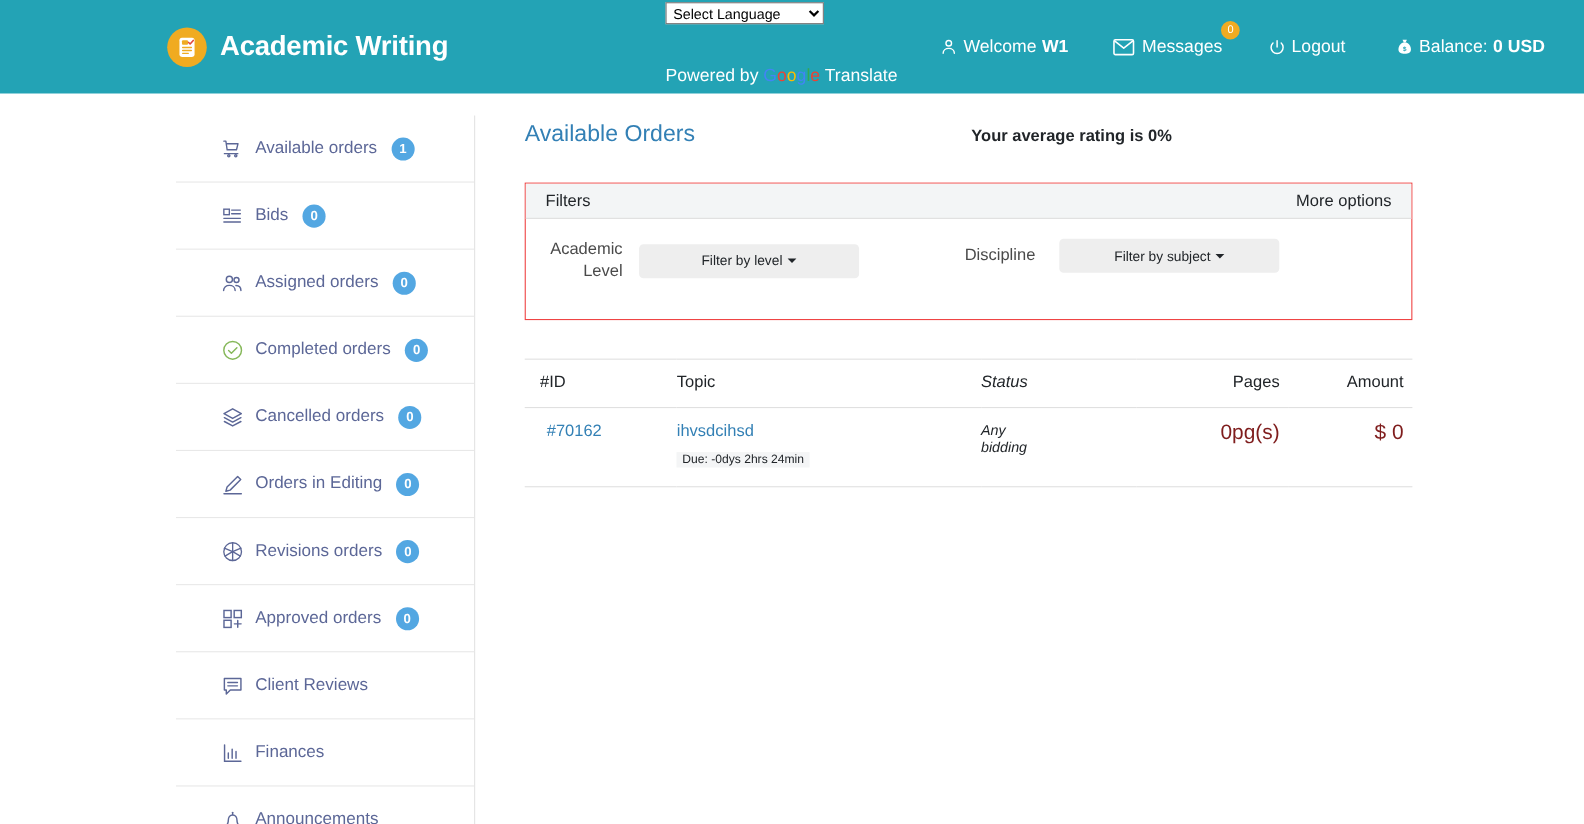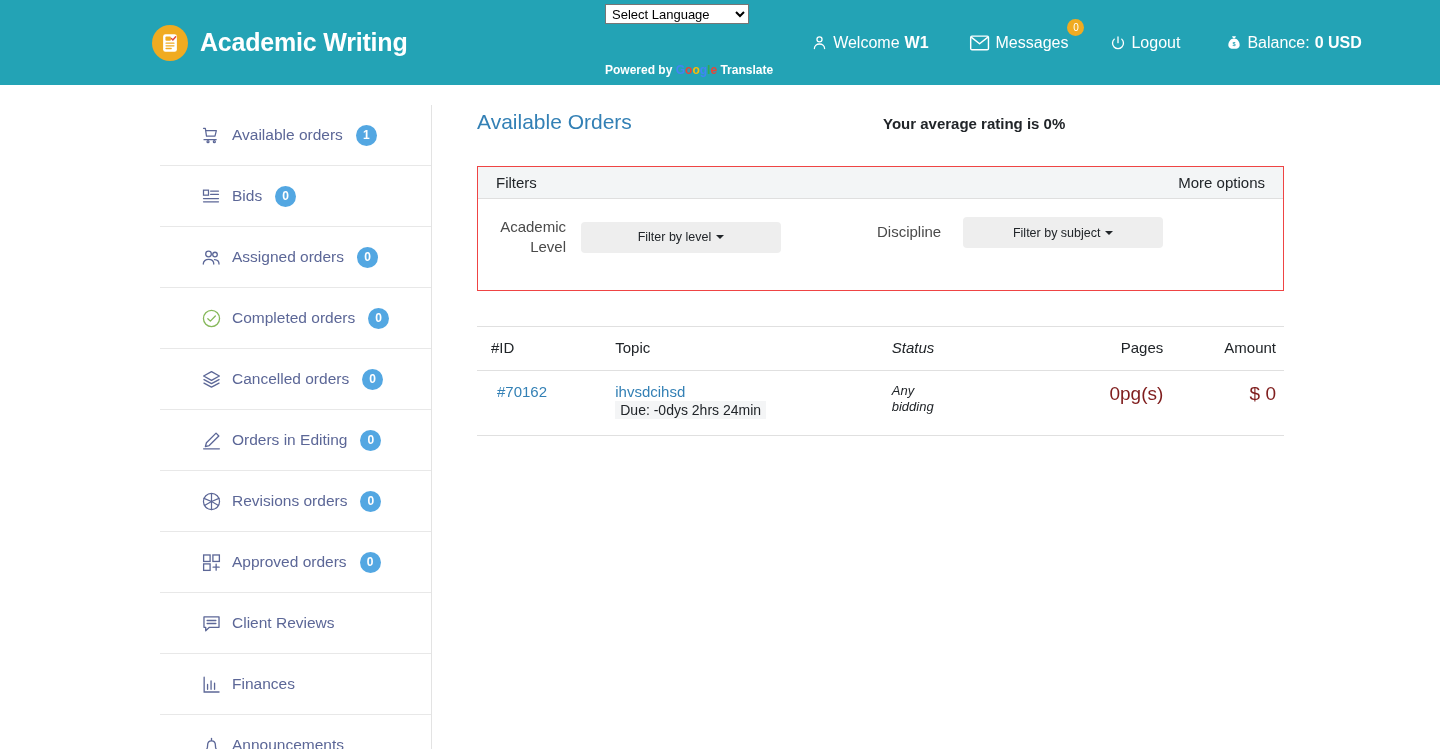--- a/index.html
+++ b/index.html
@@ -60,22 +60,22 @@
     font-family: "Liberation Sans", sans-serif;
     font-size: 13px;
     padding: 1px 2px;
     border: 1px solid #767676;
     background: #ffffff;
     color: #000000;
     width: 144px;
     height: 20px;
   }
   .powered-by {
-    font-size: 12px;
-    font-weight: bold;
+    font-size: 16px;
+    font-weight: normal;
     color: #ffffff;
     margin-top: 5px;
     white-space: nowrap;
     letter-spacing: 0px;
   }
   .g-blue  { color:#4285F4; }
   .g-red   { color:#EA4335; }
   .g-yellow{ color:#FBBC05; }
   .g-green { color:#34A853; }
 
@@ -270,25 +270,25 @@
   .topic-link {
     font-size: 15px;
     color: #3380b5;
     text-decoration: none;
     cursor: pointer;
     display: block;
     line-height: 1.15;
   }
   .due-badge {
     display: inline-block;
-    font-size: 14px;
+    font-size: 11px;
     color: #212529;
     background: #f4f5f6;
     padding: 1px 5px;
-    margin-top: 1px;
+    margin-top: 11px;
     white-space: nowrap;
   }
   .status-cell {
     font-size: 13px;
     color: #212529;
     line-height: 1.25;
     width: 48px;
   }
   .cell-txt { font-size: 19px; color: #7f1d1d; }
 </style>

